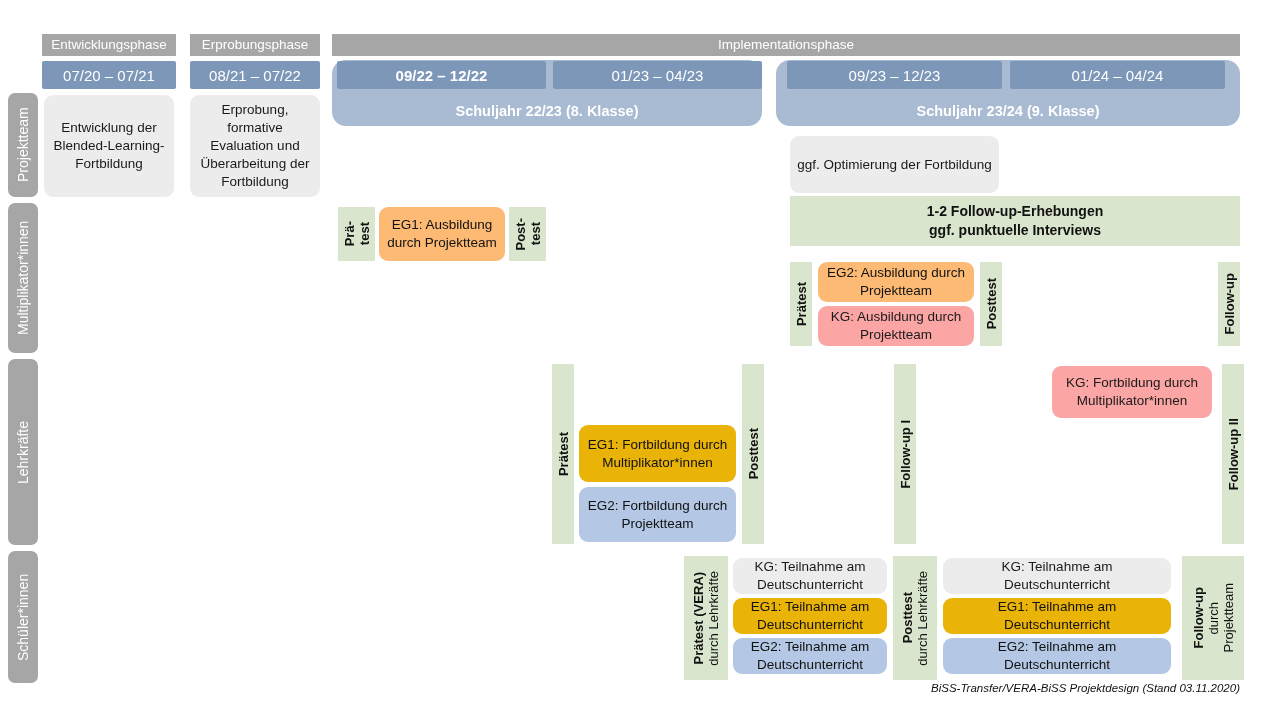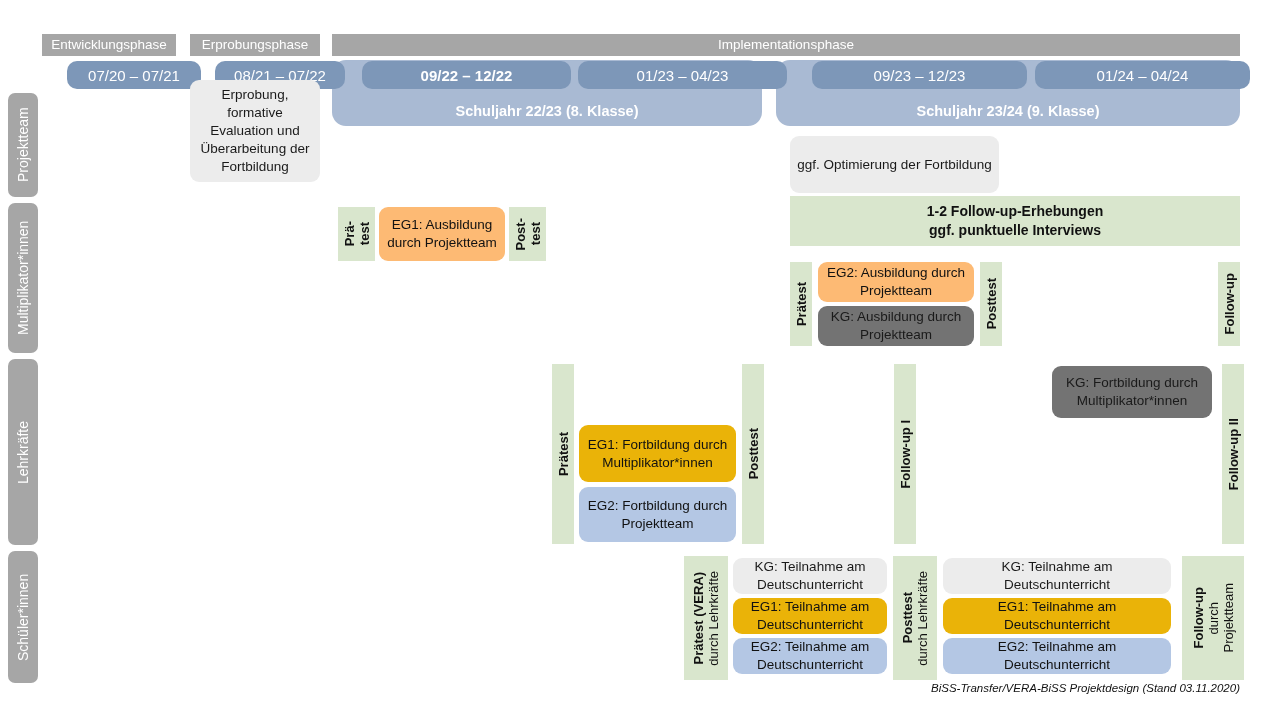--- a/index.html
+++ b/index.html
@@ -18,22 +18,22 @@
   .phase-band{
     background:#a6a6a6;color:#ffffff;
     font-size:13.5px;line-height:22px;
     text-align:center;height:22px;
     display:flex;align-items:center;justify-content:center;
   }
 
   
   .date-chip{
     background:#7d97b8;color:#ffffff;
-    font-size:15px;height:28px;border-radius:10px;
-    display:flex;align-items:center;justify-content:center;margin-left:25px;
+    font-size:15px;height:28px;border-radius:2px;
+    display:flex;align-items:center;justify-content:center;
   }
 
   
   .year-band{
     background:#a9bad3;color:#ffffff;
     font-weight:bold;font-size:14.5px;
     border-radius:14px;
     display:flex;align-items:flex-end;justify-content:center;
     padding-bottom:7px;
   }
@@ -49,21 +49,21 @@
   }
 
   
   .box{
     border-radius:9px;
     display:flex;align-items:center;justify-content:center;
     text-align:center;font-size:13.5px;line-height:18px;
     padding:2px 6px;
   }
   .box.grey   {background:#ececec;color:#1a1a1a;}
-  .box.grey2  {background:#737373;color:#1a1a1a;}
+  .box.grey2  {background:#fca5a5;color:#1a1a1a;}
   .box.blue-d {background:#eab308;color:#111111;}
   .box.blue-m {background:#fdba74;color:#111111;}
   .box.blue-l {background:#b4c7e4;color:#111111;}
 
   
   .green{
     background:#d9e6cd;color:#111111;
     display:flex;align-items:center;justify-content:center;
     text-align:center;
   }
@@ -104,21 +104,22 @@
   <div class="abs date-chip" style="left:337px;top:61px;width:209px;font-weight:bold;">09/22 – 12/22</div>
   <div class="abs date-chip" style="left:553px;top:61px;width:209px;">01/23 – 04/23</div>
   <div class="abs date-chip" style="left:787px;top:61px;width:215px;">09/23 – 12/23</div>
   <div class="abs date-chip" style="left:1010px;top:61px;width:215px;">01/24 – 04/24</div>
 
   <div class="abs actor" style="left:8px;top:93px;width:30px;height:104px;">Projektteam</div>
   <div class="abs actor" style="left:8px;top:203px;width:30px;height:150px;">Multiplikator*innen</div>
   <div class="abs actor" style="left:8px;top:359px;width:30px;height:186px;">Lehrkräfte</div>
   <div class="abs actor" style="left:8px;top:551px;width:30px;height:132px;">Schüler*innen</div>
 
-  <div class="abs box grey" style="left:190px;top:80px;width:130px;height:102px;">Erprobung, formative Evaluation und Überarbeitung der Fortbildung</div>
+  <div class="abs box grey" style="left:44px;top:95px;width:130px;height:102px;">Entwicklung der Blended-Learning-Fortbildung</div>
+  <div class="abs box grey" style="left:190px;top:95px;width:130px;height:102px;">Erprobung, formative Evaluation und Überarbeitung der Fortbildung</div>
   <div class="abs box grey" style="left:790px;top:136px;width:209px;height:57px;">ggf. Optimierung der Fortbildung</div>
 
   <div class="abs green" style="left:338px;top:207px;width:37px;height:54px;">
     <div class="vpair">
       <span class="vtxt">Prä-</span>
       <span class="vtxt">test</span>
     </div>
   </div>
 
   <div class="abs box blue-m" style="left:379px;top:207px;width:126px;height:54px;">EG1: Ausbildung durch Projektteam</div>

